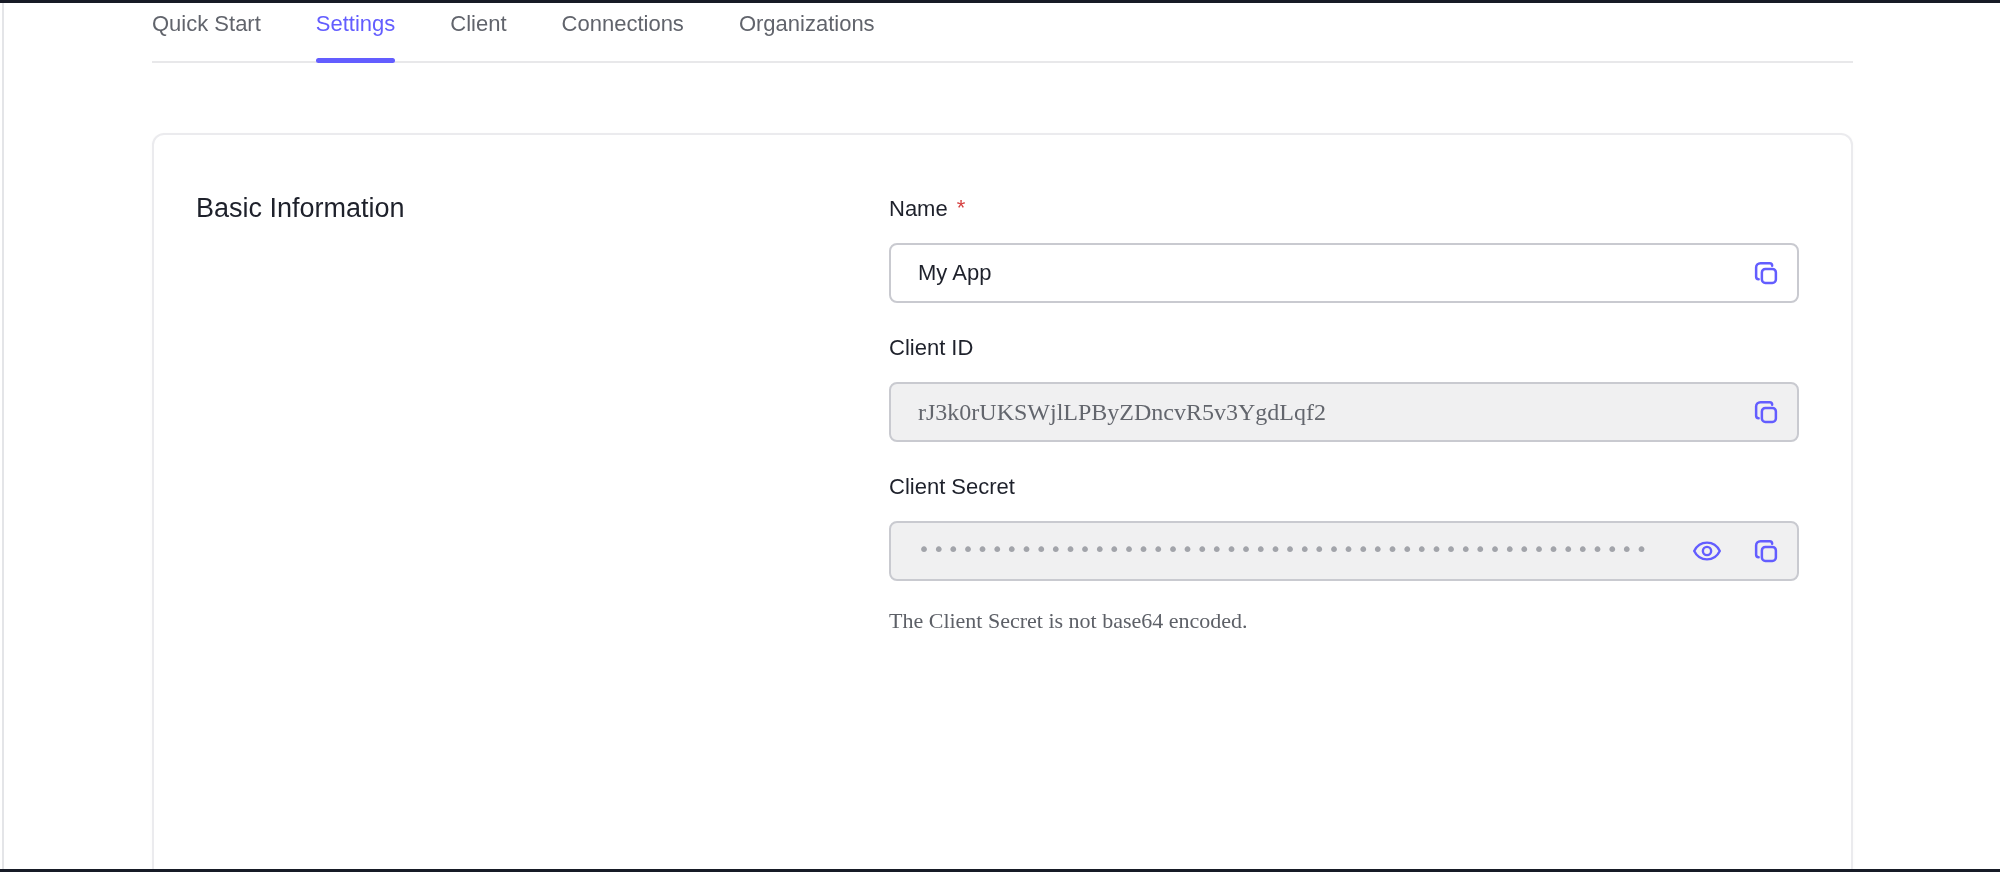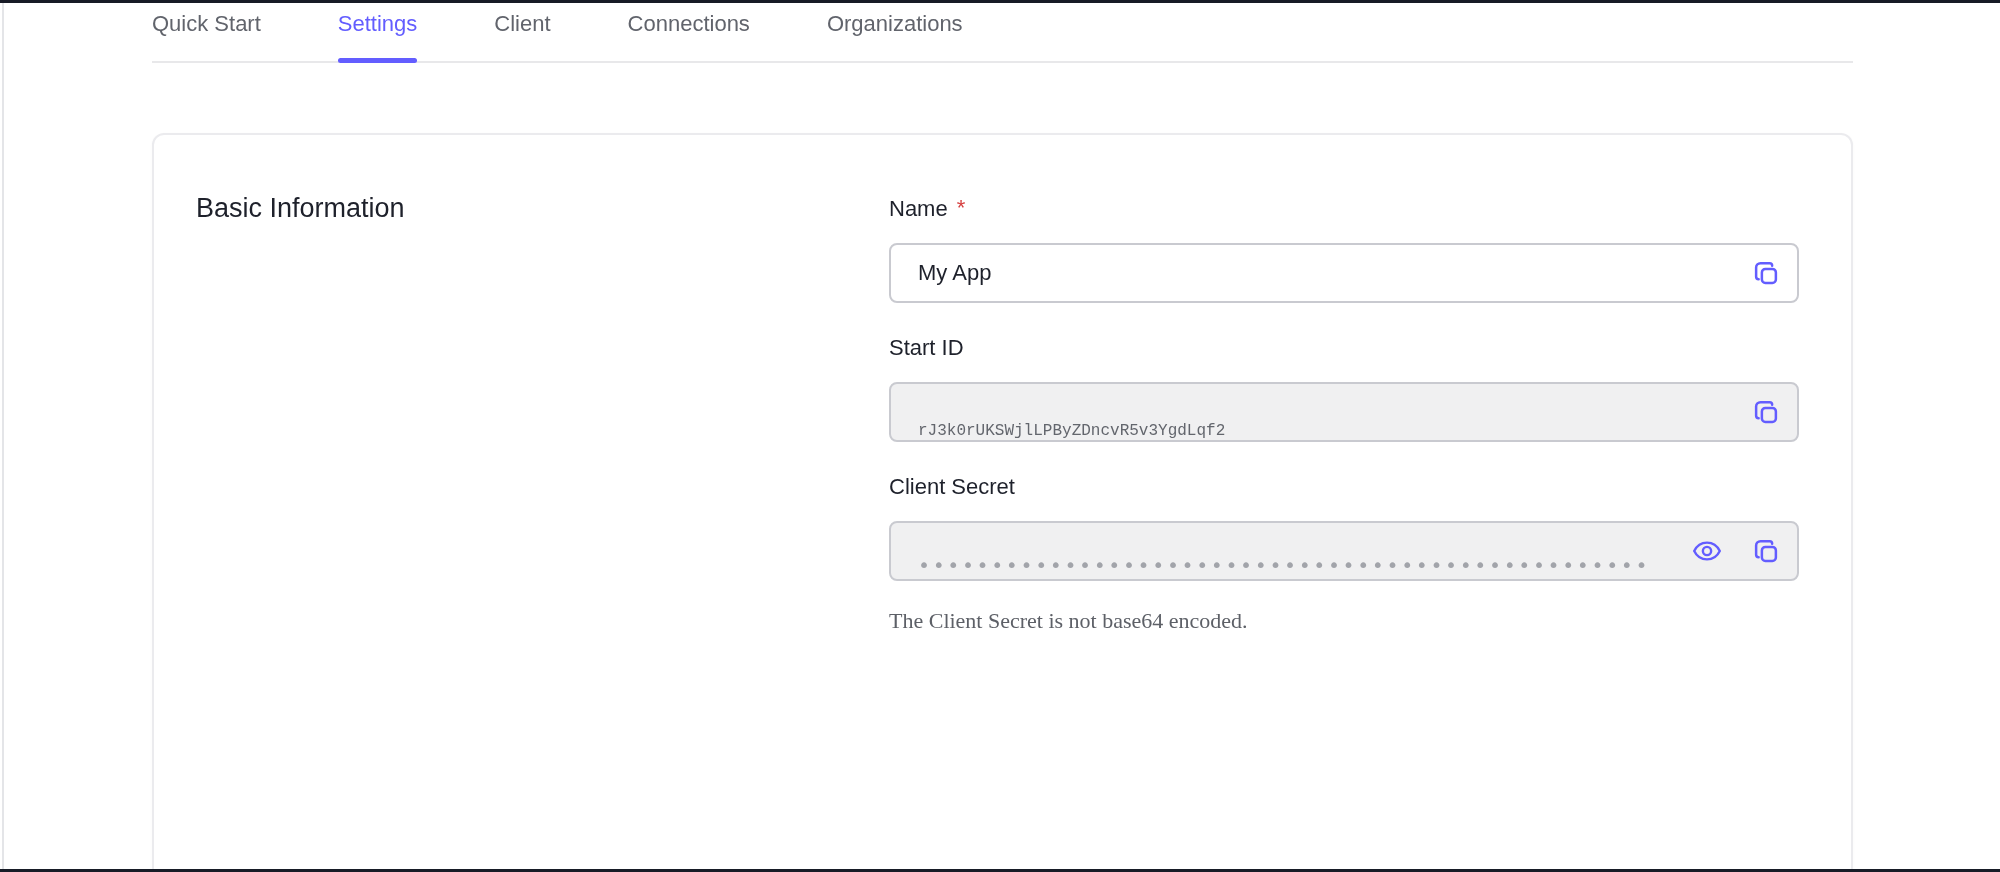--- a/index.html
+++ b/index.html
@@ -21,21 +21,21 @@
   .bottom-bar { bottom: 0; }
   .left-edge {
     position: absolute; left: 2px; top: 3px; bottom: 3px; width: 2px;
     background: #e4e5e8; z-index: 40;
   }
 
   
   .tabbar {
     position: absolute; left: 152px; top: 3px; width: 1701px; height: 60px;
     border-bottom: 2px solid var(--divider, #e8e8ea);
-    display: flex; gap: 77px; align-items: flex-end;
+    display: flex; gap: 55px; align-items: flex-end;
   }
   .tab {
     position: relative; height: 100%;
     padding-top: 8px;
     font-size: 22px; line-height: 26px;
     color: var(--tab-inactive, #61646c);
     cursor: pointer; white-space: nowrap;
   }
   .tab.active { color: var(--accent, #635dff); }
   .tab .underline {
@@ -65,35 +65,35 @@
     margin-bottom: 21px;
     font-size: 22px; line-height: 26px; color: var(--text, #1e212b);
   }
   .req { color: var(--asterisk, #d64242); font-size: 22px; line-height: 24px; }
 
   .field {
     position: relative; height: 60px; width: 100%;
     border: 2px solid var(--field-border, #c9cad0);
     border-radius: 8px;
     background: #ffffff;
-    display: flex; align-items: flex-end;
+    display: flex; align-items: center;
     padding: 0 120px 0 27px;
   }
   .field.disabled { background: var(--disabled-bg, #f0f0f1); }
 
   .text-input {
     border: none; outline: none; background: transparent;
     width: 100%; height: 100%;
     font-family: "Liberation Sans", sans-serif;
     font-size: 22px; color: var(--text, #1e212b);
   }
   .value-sans { font-size: 22px; color: var(--muted, #63666d); white-space: nowrap; }
   .value-mono {
-    font-family: Liberation Mono, monospace;
-    font-size: 16px; color: var(--muted, #63666d); white-space: nowrap;
+    font-family: Liberation Serif, serif;
+    font-size: 24px; color: var(--muted, #63666d); white-space: nowrap;
   }
   .dots {
     font-family: "DejaVu Sans Mono", monospace;
     font-size: 20px; letter-spacing: 2.6px;
     color: var(--dots, #a2a4aa);
     white-space: nowrap; overflow: hidden;
     transform: translateY(-2px);
   }
 
   .icons {
@@ -159,21 +159,21 @@
               </svg>
             </span>
           </button>
         </div>
       </div>
     </div>
 
 
     <div class="group">
       <div class="label-row">
-        <span>Start ID</span>
+        <span>Client ID</span>
       </div>
       <div class="field disabled">
         <span class="value-mono">rJ3k0rUKSWjlLPByZDncvR5v3YgdLqf2</span>
         <div class="icons">
           <button class="icon-btn">
             <span>
               <svg width="30" height="30" viewBox="0 0 24 24" fill="none" stroke="#635dff" stroke-width="2" stroke-linecap="round" stroke-linejoin="round">
                 <path d="M16.9 6.1 V6 C16.9 4.95 16.05 4.1 15 4.1 H7.6 C5.67 4.1 4.1 5.67 4.1 7.6 V15 C4.1 16.05 4.95 16.9 6 16.9 H6.1"></path>
                 <rect x="8.7" y="8.7" width="11.2" height="11.2" rx="2.8"></rect>
               </svg>

